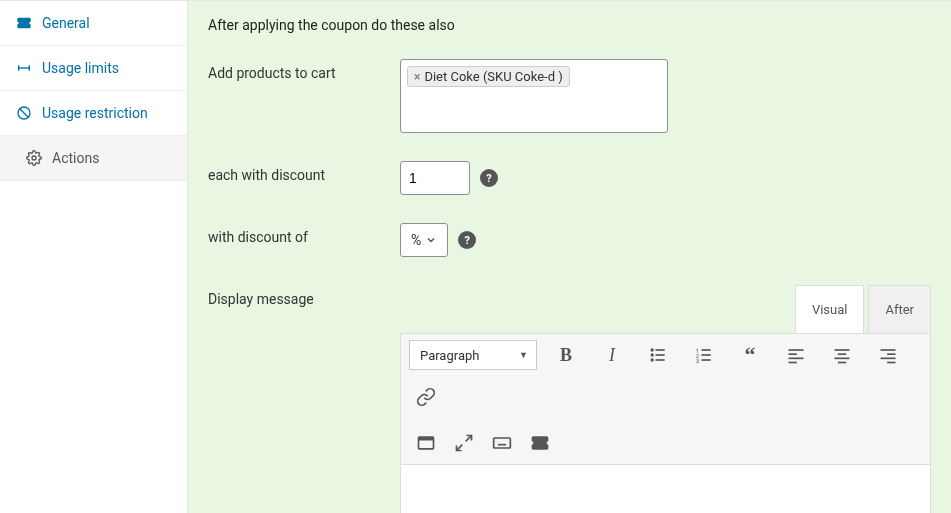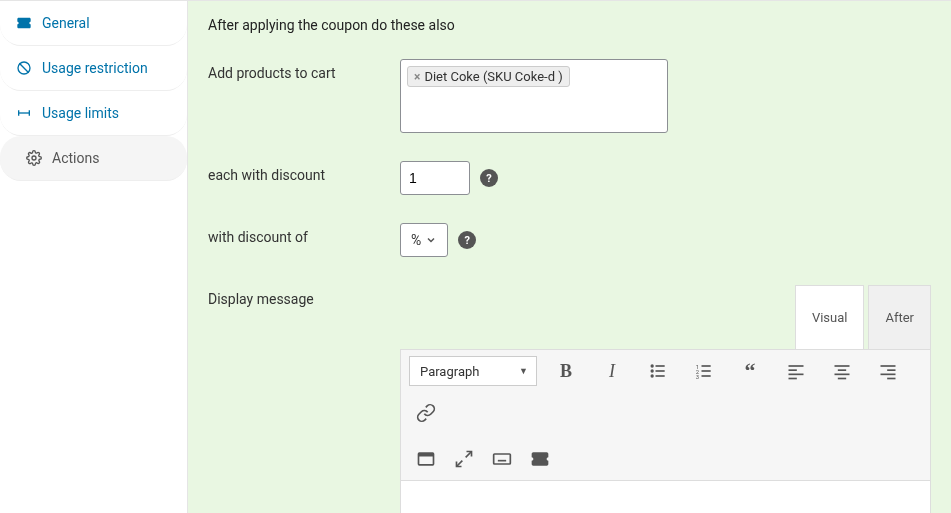--- a/index.html
+++ b/index.html
@@ -1,36 +1,36 @@
 <!DOCTYPE html>
 <html><head>
 <meta charset="utf-8">
 <style>
 * { box-sizing: border-box; margin: 0; padding: 0; }
 body { font-family: -apple-system, BlinkMacSystemFont, "Segoe UI", Roboto, sans-serif; font-size: 14px; color: #333; background: #fff; }
 .container { display: flex; width: 951px; height: 513px; border-top: 1px solid #e5e5e5; }
 .sidebar { width: 188px; background: #fff; border-right: 1px solid #e5e5e5; }
-.sidebar-item { display: flex; align-items: center; padding: 14px 16px; color: #0073aa; cursor: pointer; border-bottom: 1px solid #eee; gap: 10px; border-radius: 21px; }
+.sidebar-item { display: flex; align-items: center; padding: 14px 16px; color: #0073aa; cursor: pointer; border-bottom: 1px solid #eee; gap: 10px; }
 .sidebar-item.active { background: #f5f5f5; color: #555; padding-left: 26px; }
 .sidebar-item .icon { width: 16px; height: 16px; display: flex; align-items: center; justify-content: center; }
 .sidebar-item .label { font-size: 14px; }
 .main { flex: 1; background: #e9f7e2; padding: 16px 20px; overflow: auto; }
 .section-title { font-weight: 400; color: #222; margin-bottom: 26px; font-size: 14px; }
 .field-row { display: flex; align-items: flex-start; margin-bottom: 28px; gap: 12px; }
 .field-label { width: 180px; color: #333; font-size: 14px; padding-top: 6px; }
 .field-control { display: flex; align-items: center; gap: 10px; }
 .tag-box { width: 268px; min-height: 74px; background: #fff; border: 1px solid #8c8f94; border-radius: 3px; padding: 6px; }
 .tag { display: inline-flex; align-items: center; background: #eee; border: 1px solid #ccc; border-radius: 3px; padding: 2px 6px; font-size: 13px; color: #333; gap: 4px; }
 .tag-x { color: #888; cursor: pointer; font-size: 12px; font-weight: bold; }
 .num-input { width: 70px; height: 34px; border: 1px solid #8c8f94; border-radius: 3px; padding: 0 8px; font-size: 14px; background: #fff; }
 .unit-select { display: flex; align-items: center; justify-content: center; gap: 4px; height: 34px; border: 1px solid #8c8f94; border-radius: 3px; padding: 0 10px; background: #fff; cursor: pointer; font-size: 14px; }
 .help-icon { width: 18px; height: 18px; background: #555; color: #fff; border-radius: 50%; display: flex; align-items: center; justify-content: center; font-size: 11px; font-weight: bold; cursor: help; }
 .editor-block { margin-top: 10px; }
 .editor-header { display: flex; justify-content: flex-end; gap: 4px; margin-bottom: 0; }
-.editor-tab { padding: 24px 16px; background: #f0f0f0; border: 1px solid #ddd; border-bottom: none; cursor: pointer; font-size: 13px; color: #555; }
+.editor-tab { padding: 16px 16px; background: #f0f0f0; border: 1px solid #ddd; border-bottom: none; cursor: pointer; font-size: 13px; color: #555; }
 .editor-tab.active { background: #fff; }
 .toolbar { background: #f6f6f6; border: 1px solid #ddd; padding: 6px 8px; display: flex; flex-wrap: wrap; align-items: center; gap: 12px; }
 .format-select { height: 30px; border: 1px solid #ccc; background: #fff; padding: 0 28px 0 10px; font-size: 13px; position: relative; display: flex; align-items: center; cursor: pointer; min-width: 128px; }
 .format-select::after { content: "▼"; position: absolute; right: 8px; font-size: 9px; color: #555; }
 .tb-btn { width: 34px; height: 30px; display: flex; align-items: center; justify-content: center; cursor: pointer; color: #555; border-radius: 2px; }
 .tb-btn svg { width: 20px; height: 20px; }
 .editor-body { background: #fff; border: 1px solid #ddd; border-top: none; min-height: 90px; padding: 10px; }
 .toolbar-row2 { width: 100%; display: flex; gap: 4px; margin-top: 4px; }
 </style>
 </head>
@@ -42,35 +42,35 @@
       <span class="icon">
         <svg viewBox="0 0 24 24" fill="#0073aa">
             <path d="M20 12c0-1.1.9-2 2-2V6c0-1.1-.9-2-2-2H4c-1.1 0-2 .9-2 2v4c1.1 0 2 .9 2 2s-.9 2-2 2v4c0 1.1.9 2 2 2h16c1.1 0 2-.9 2-2v-4c-1.1 0-2-.9-2-2z"></path>
           </svg>
       </span>
       <span class="label">General</span>
     </div>
     <div class="sidebar-item">
       <span class="icon">
         <svg viewBox="0 0 24 24" fill="none" stroke="#0073aa" stroke-width="2">
-            <circle cx="12" cy="12" r="9"></circle>
-            <line x1="5" y1="5" x2="19" y2="19"></line>
-          </svg>
-      </span>
-      <span class="label">Usage restriction</span>
-    </div>
-    <div class="sidebar-item">
-      <span class="icon">
-        <svg viewBox="0 0 24 24" fill="none" stroke="#0073aa" stroke-width="2">
             <line x1="4" y1="12" x2="20" y2="12"></line>
             <line x1="4" y1="8" x2="4" y2="16"></line>
             <line x1="20" y1="8" x2="20" y2="16"></line>
           </svg>
       </span>
       <span class="label">Usage limits</span>
+    </div>
+    <div class="sidebar-item">
+      <span class="icon">
+        <svg viewBox="0 0 24 24" fill="none" stroke="#0073aa" stroke-width="2">
+            <circle cx="12" cy="12" r="9"></circle>
+            <line x1="5" y1="5" x2="19" y2="19"></line>
+          </svg>
+      </span>
+      <span class="label">Usage restriction</span>
     </div>
     <div class="sidebar-item active">
       <span class="icon">
         <svg viewBox="0 0 24 24" fill="none" stroke="#555" stroke-width="2">
             <circle cx="12" cy="12" r="3"></circle>
             <path d="M19.4 15a1.65 1.65 0 0 0 .33 1.82l.06.06a2 2 0 1 1-2.83 2.83l-.06-.06a1.65 1.65 0 0 0-1.82-.33 1.65 1.65 0 0 0-1 1.51V21a2 2 0 0 1-4 0v-.09a1.65 1.65 0 0 0-1-1.51 1.65 1.65 0 0 0-1.82.33l-.06.06a2 2 0 1 1-2.83-2.83l.06-.06a1.65 1.65 0 0 0 .33-1.82 1.65 1.65 0 0 0-1.51-1H3a2 2 0 0 1 0-4h.09a1.65 1.65 0 0 0 1.51-1 1.65 1.65 0 0 0-.33-1.82l-.06-.06a2 2 0 1 1 2.83-2.83l.06.06a1.65 1.65 0 0 0 1.82.33h0a1.65 1.65 0 0 0 1-1.51V3a2 2 0 0 1 4 0v.09a1.65 1.65 0 0 0 1 1.51h0a1.65 1.65 0 0 0 1.82-.33l.06-.06a2 2 0 1 1 2.83 2.83l-.06.06a1.65 1.65 0 0 0-.33 1.82v0a1.65 1.65 0 0 0 1.51 1H21a2 2 0 0 1 0 4h-.09a1.65 1.65 0 0 0-1.51 1z"></path>
           </svg>
       </span>
       <span class="label">Actions</span>
     </div>

